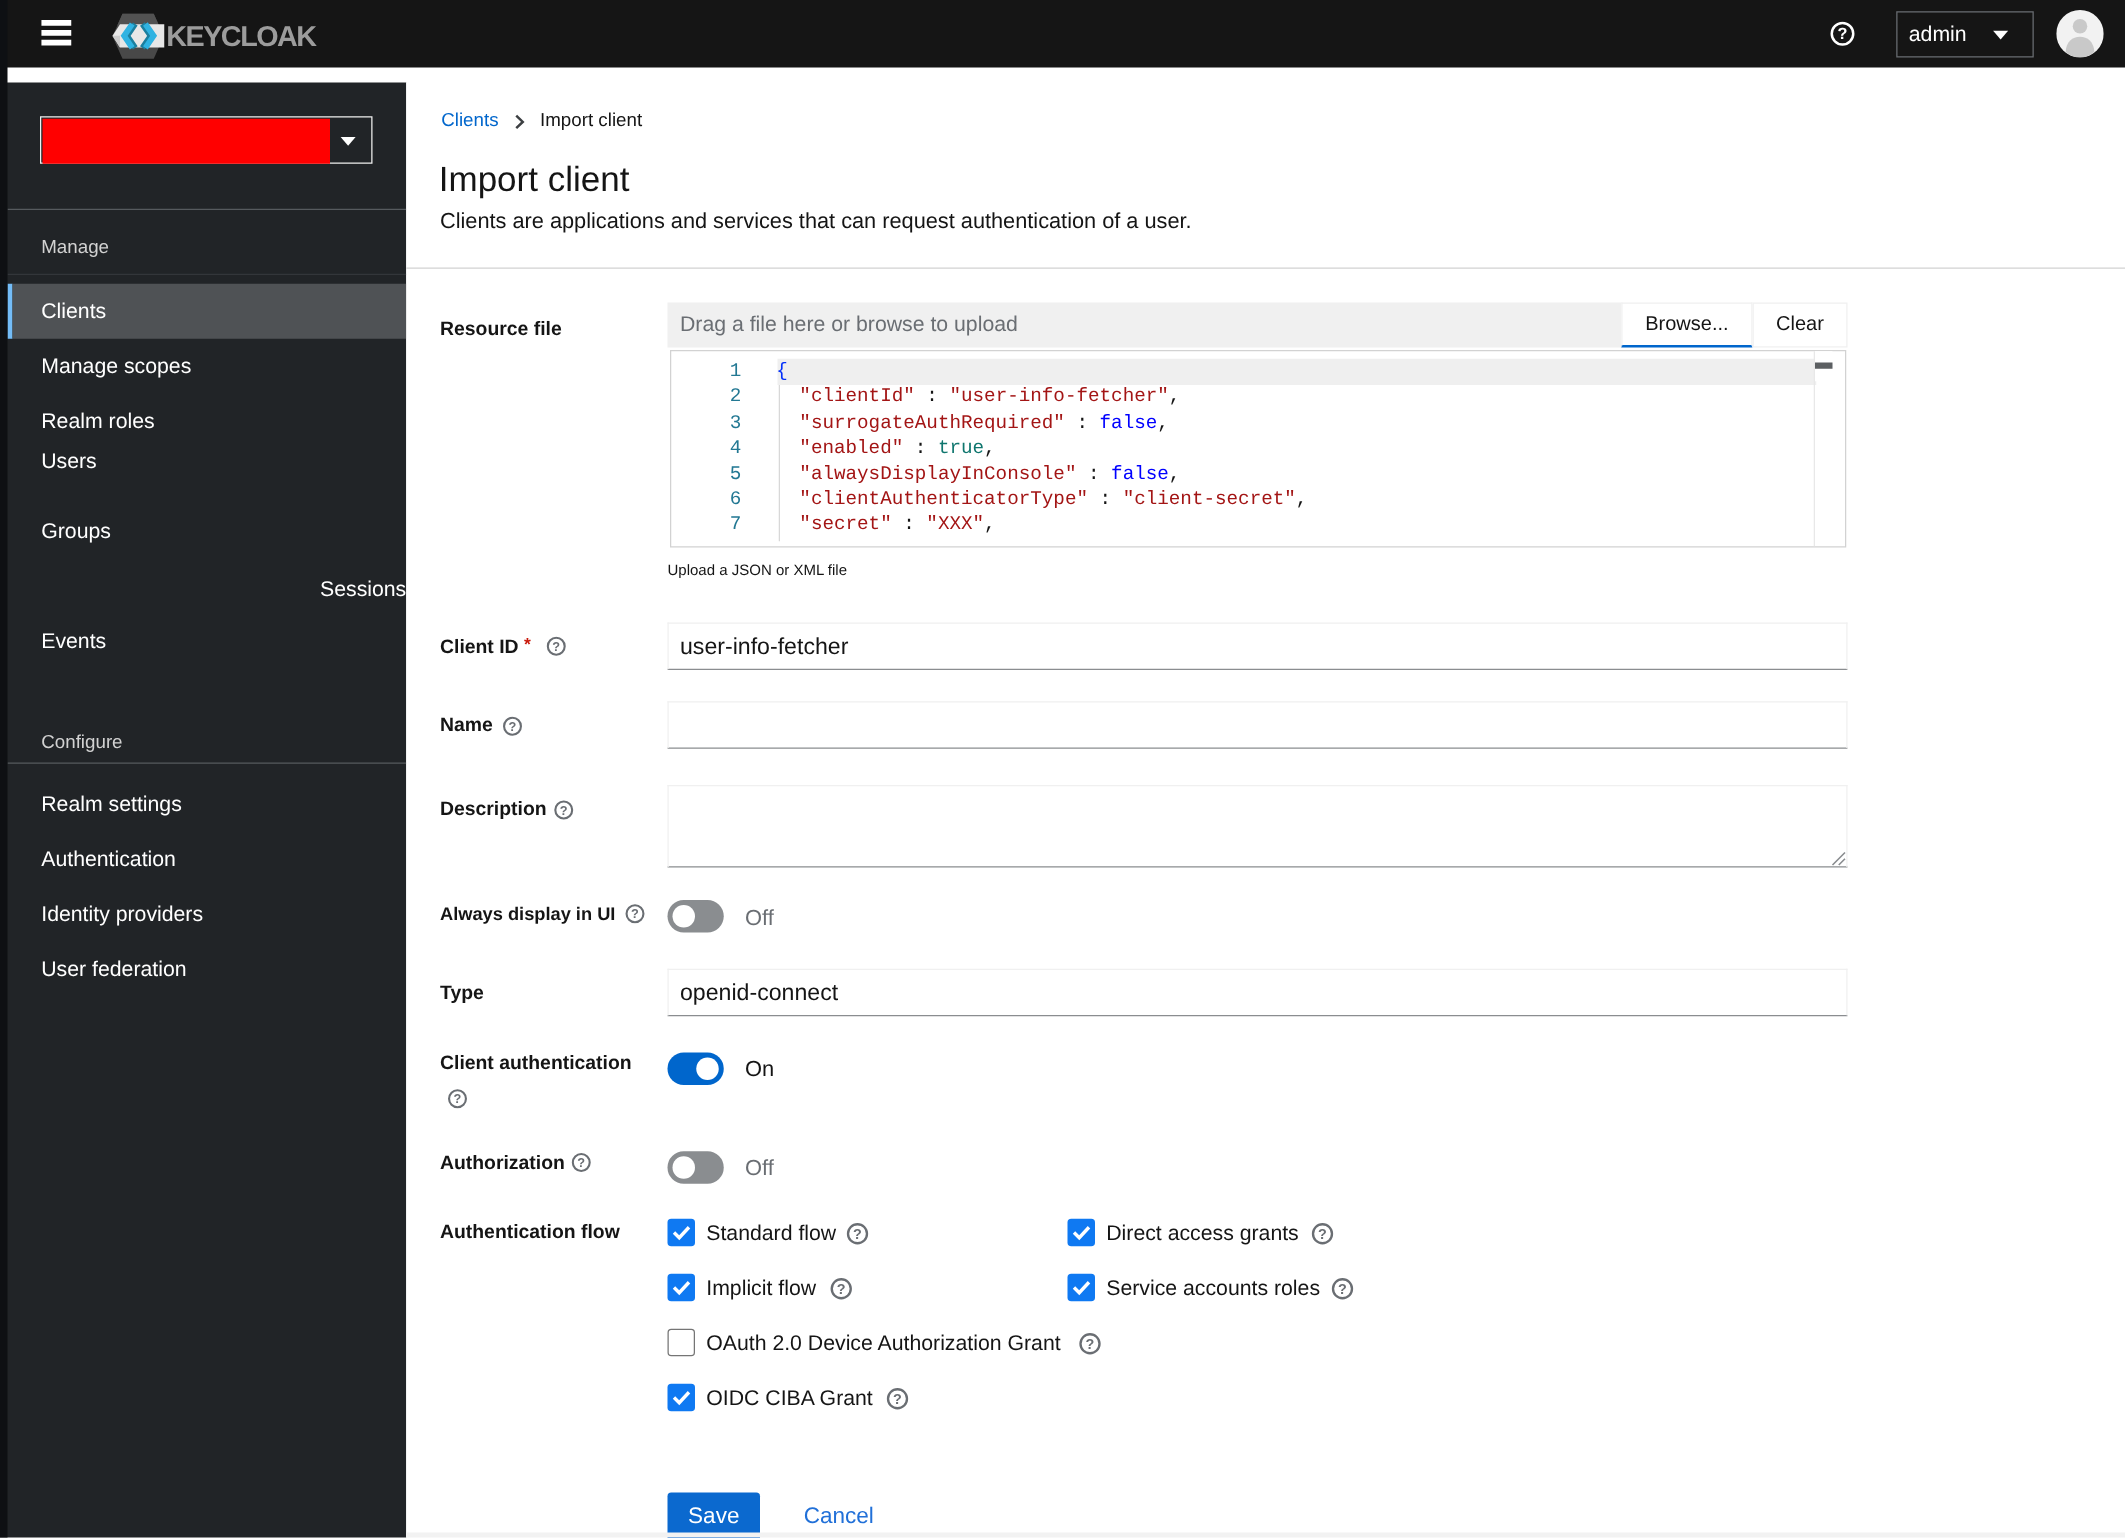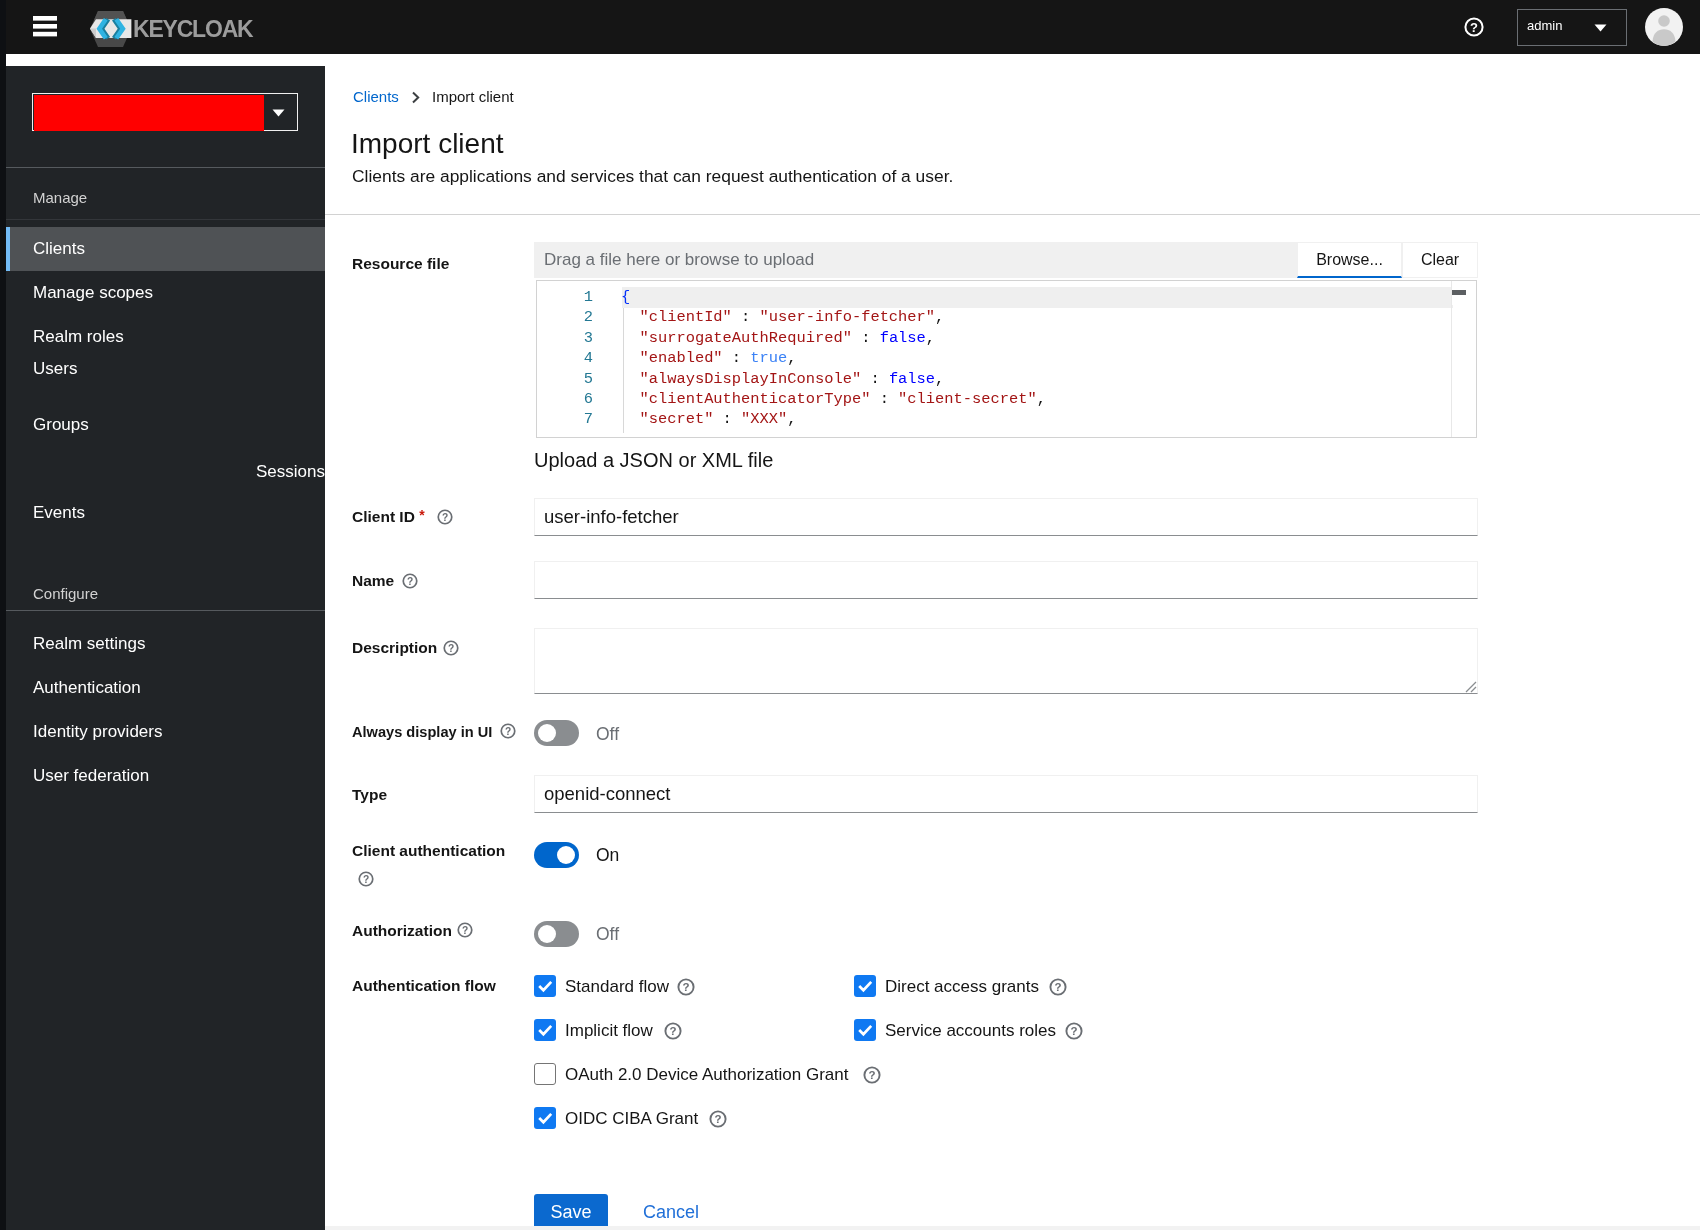--- a/index.html
+++ b/index.html
@@ -50,21 +50,21 @@
     <path d="M 28.3 9.2 L 34.9 18.7 L 28.3 28.3" fill="none" stroke="#2fb3e2" stroke-width="4.6"></path>
     <text x="45" y="27" font-family="Liberation Sans" font-size="23" font-weight="700" letter-spacing="-1.2" fill="#9c9c9c">KEYCLOAK</text>
   </svg>
 
   <svg class="abs" style="left:1464px;top:17px" width="20" height="20" viewBox="0 0 20 20">
     <circle cx="10" cy="10" r="8.6" fill="none" stroke="#fff" stroke-width="2"></circle>
     <text x="10" y="14.6" text-anchor="middle" font-size="13" font-weight="700" fill="#fff" font-family="Liberation Sans">?</text>
   </svg>
 
   <div class="abs" style="left:1517px;top:9px;width:110px;height:37px;border:1px solid #6a6e73;"></div>
-  <div class="abs" style="left:1527px;top:18px;color:#fff;font-size:13px;">admin</div>
+  <div class="abs" style="left:1527px;top:18px;color:#fff;font-size:17px;">admin</div>
   <svg class="abs" style="left:1594px;top:24px" width="13" height="8" viewBox="0 0 13 8">
       <polygon points="0.5,0.5 12.5,0.5 6.5,7.5" fill="#fff"></polygon>
     </svg>
 
   <svg class="abs" style="left:1645px;top:8px" width="38" height="38" viewBox="0 0 38 38">
     <circle cx="19" cy="19" r="19" fill="#f2f2f2"></circle>
     <circle cx="19" cy="13" r="5.8" fill="#c9c9c9"></circle>
     <path d="M 7.5 33.5 C 8 25 13 21.3 19 21.3 C 25 21.3 30 25 30.5 33.5 C 27.3 36.3 23.4 37.9 19 37.9 C 14.6 37.9 10.7 36.3 7.5 33.5 Z" fill="#c9c9c9"></path>
   </svg>
 </div>
@@ -113,29 +113,29 @@
   <div class="abs" style="left:972px;top:176px;width:105px;height:36px;background:#fff;border:1px solid #f0f0f0;border-bottom:2px solid #0066cc;text-align:center;font-size:16px;color:#151515;line-height:33px;">Browse...</div>
   <div class="abs" style="left:1077px;top:176px;width:76px;height:36px;background:#fff;border:1px solid #f0f0f0;text-align:center;font-size:16px;color:#151515;line-height:34px;">Clear</div>
 
   <div class="abs" style="left:211px;top:214px;width:941px;height:158px;border:1px solid #d2d2d2;background:#fff;font-family:'Liberation Mono',monospace;font-size:15.4px;">
     <div class="abs" style="left:85px;top:6px;width:831px;height:21px;background:#efefef;"></div>
     <div class="abs" style="left:86px;top:27px;width:1px;height:125px;background:#d8d8d8;"></div>
     <div class="abs" style="left:0;top:6px;width:56px;text-align:right;color:#237893;line-height:20.4px;">1<br>2<br>3<br>4<br>5<br>6<br>7</div>
     <div class="abs" style="left:84px;top:6px;line-height:20.4px;color:#151515;white-space:pre;"><span style="color:#0431fa">{</span>
   <span style="color:#a31515">"clientId"</span> : <span style="color:#a31515">"user-info-fetcher"</span>,
   <span style="color:#a31515">"surrogateAuthRequired"</span> : <span style="color:#0000ff">false</span>,
-  <span style="color:#a31515">"enabled"</span> : <span style="color:#3b82f6">true</span>,
+  <span style="color:#a31515">"enabled"</span> : <span style="color:#0f766e">true</span>,
   <span style="color:#a31515">"alwaysDisplayInConsole"</span> : <span style="color:#0000ff">false</span>,
   <span style="color:#a31515">"clientAuthenticatorType"</span> : <span style="color:#a31515">"client-secret"</span>,
   <span style="color:#a31515">"secret"</span> : <span style="color:#a31515">"XXX"</span>,</div>
     <div class="abs" style="right:24px;top:0;width:1px;height:156px;background:#e8e8e8;"></div>
     <div class="abs" style="right:10px;top:0;width:14px;height:24px;background:#fff;"></div>
     <div class="abs" style="right:10px;top:9px;width:14px;height:5px;background:#5c5f62;"></div>
   </div>
-  <div class="abs" style="left:209px;top:383px;font-size:20px;color:#151515;">Upload a JSON or XML file</div>
+  <div class="abs" style="left:209px;top:383px;font-size:12px;color:#151515;">Upload a JSON or XML file</div>
 
   <div class="lbl" style="left:27px;top:441px;">Client ID <span style="color:#c9190b;font-size:14px;vertical-align:2px;">*</span></div>
   <svg class="qicon qsm" style="left:112px;top:443px;" viewBox="0 0 18 18">
       <circle cx="9" cy="9" r="7.6" fill="none" stroke="#6a6e73" stroke-width="1.9"></circle>
       <text x="9" y="13.2" text-anchor="middle" font-size="11.5" font-weight="700" fill="#6a6e73" font-family="Liberation Sans">?</text>
     </svg>
   <input class="input" style="top: 432px;" value="user-info-fetcher">
 
   <div class="lbl" style="left:27px;top:506px;">Name</div>
   <svg class="qicon qsm" style="left:77px;top:507px;" viewBox="0 0 18 18">

